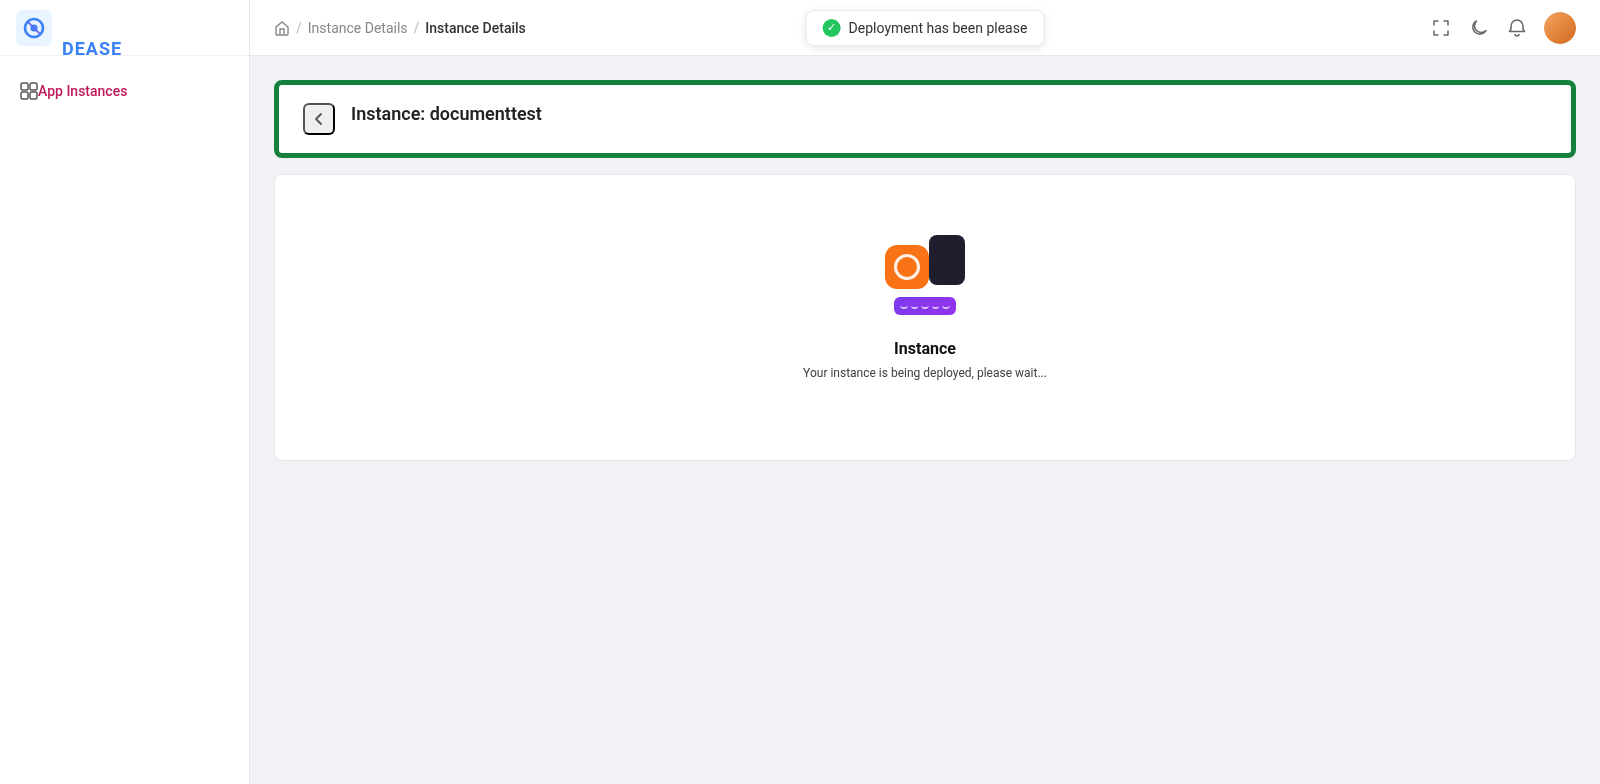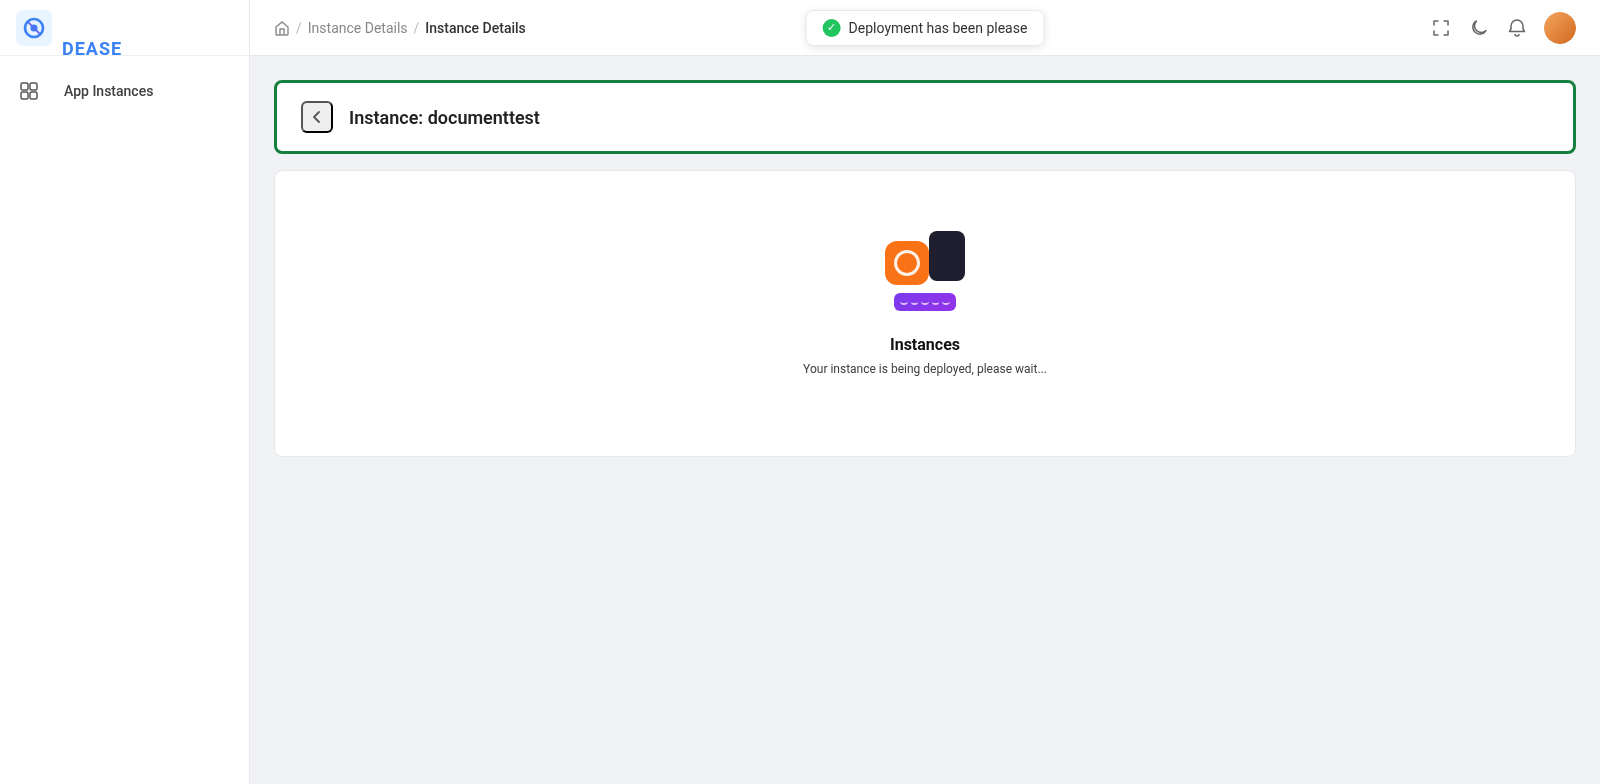--- a/index.html
+++ b/index.html
@@ -38,26 +38,26 @@
     }
 
     .sidebar-nav {
       flex: 1;
       padding: 16px 8px;
     }
 
     .sidebar-item {
       display: flex;
       align-items: center;
-      gap: 26px;
+      gap: 0;
       padding: 10px 12px;
       border-radius: 8px;
       cursor: pointer;
       font-size: 14px;
-      color: #404040;
+      color: #be185d;
       font-weight: 500;
     }
 
     .sidebar-icon {
       width: 18px;
       height: 18px;
       display: flex;
       align-items: center;
       justify-content: center;
       color: #555;
@@ -195,24 +195,24 @@
       flex: 1;
       padding: 24px;
       overflow-y: auto;
     }
 
     .page-header {
       background: #fff;
       border-radius: 8px;
       padding: 18px 24px;
       display: flex;
-      align-items: center;
+      align-items: flex-start;
       gap: 16px;
       margin-bottom: 16px;
-      border: 3px solid #15803d;
+      border: 5px solid #15803d;
     }
 
     .back-btn {
       width: 32px;
       height: 32px;
       display: flex;
       align-items: center;
       justify-content: center;
       cursor: pointer;
       color: #555;
@@ -408,18 +408,18 @@
 
         <div class="deploy-icon-purple">
           <div class="purple-wave"></div>
           <div class="purple-wave"></div>
           <div class="purple-wave"></div>
           <div class="purple-wave"></div>
           <div class="purple-wave"></div>
         </div>
       </div>
 
-      <div class="deploy-title">Instances</div>
+      <div class="deploy-title">Instance</div>
       <div class="deploy-subtitle">Your instance is being deployed, please wait...</div>
     </div>
 
   </div>
 </main>
 
 </body></html>

